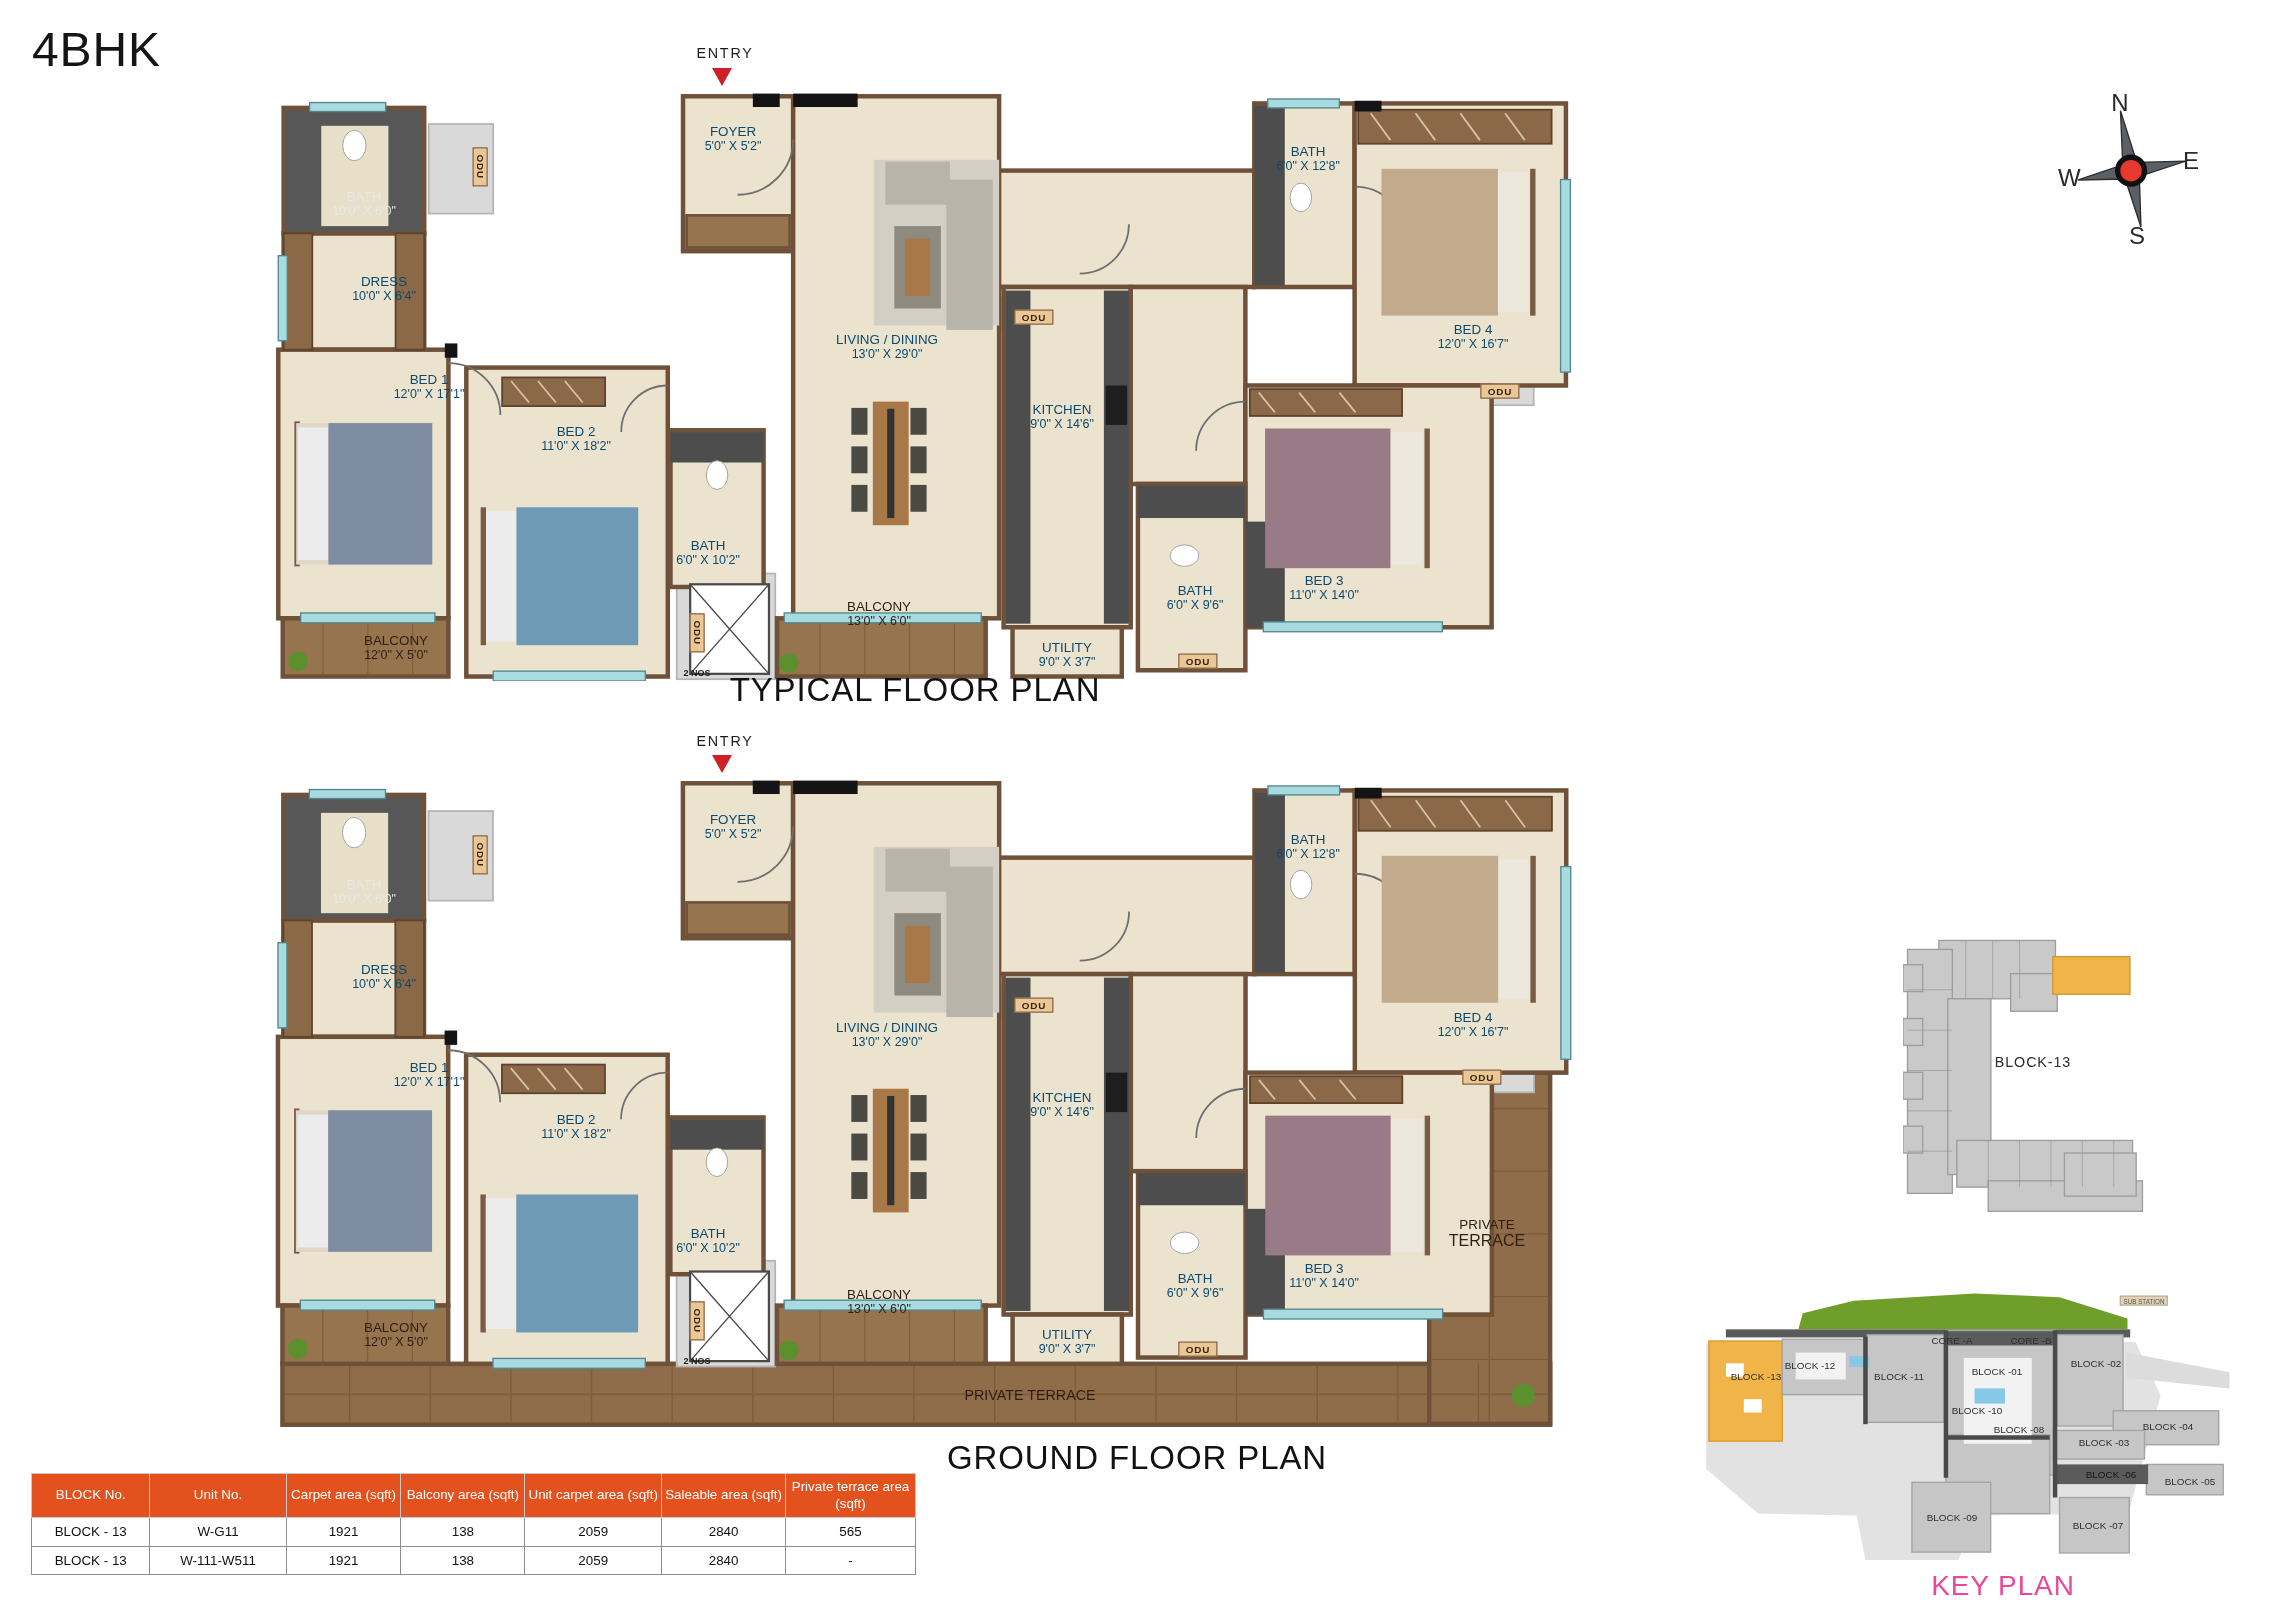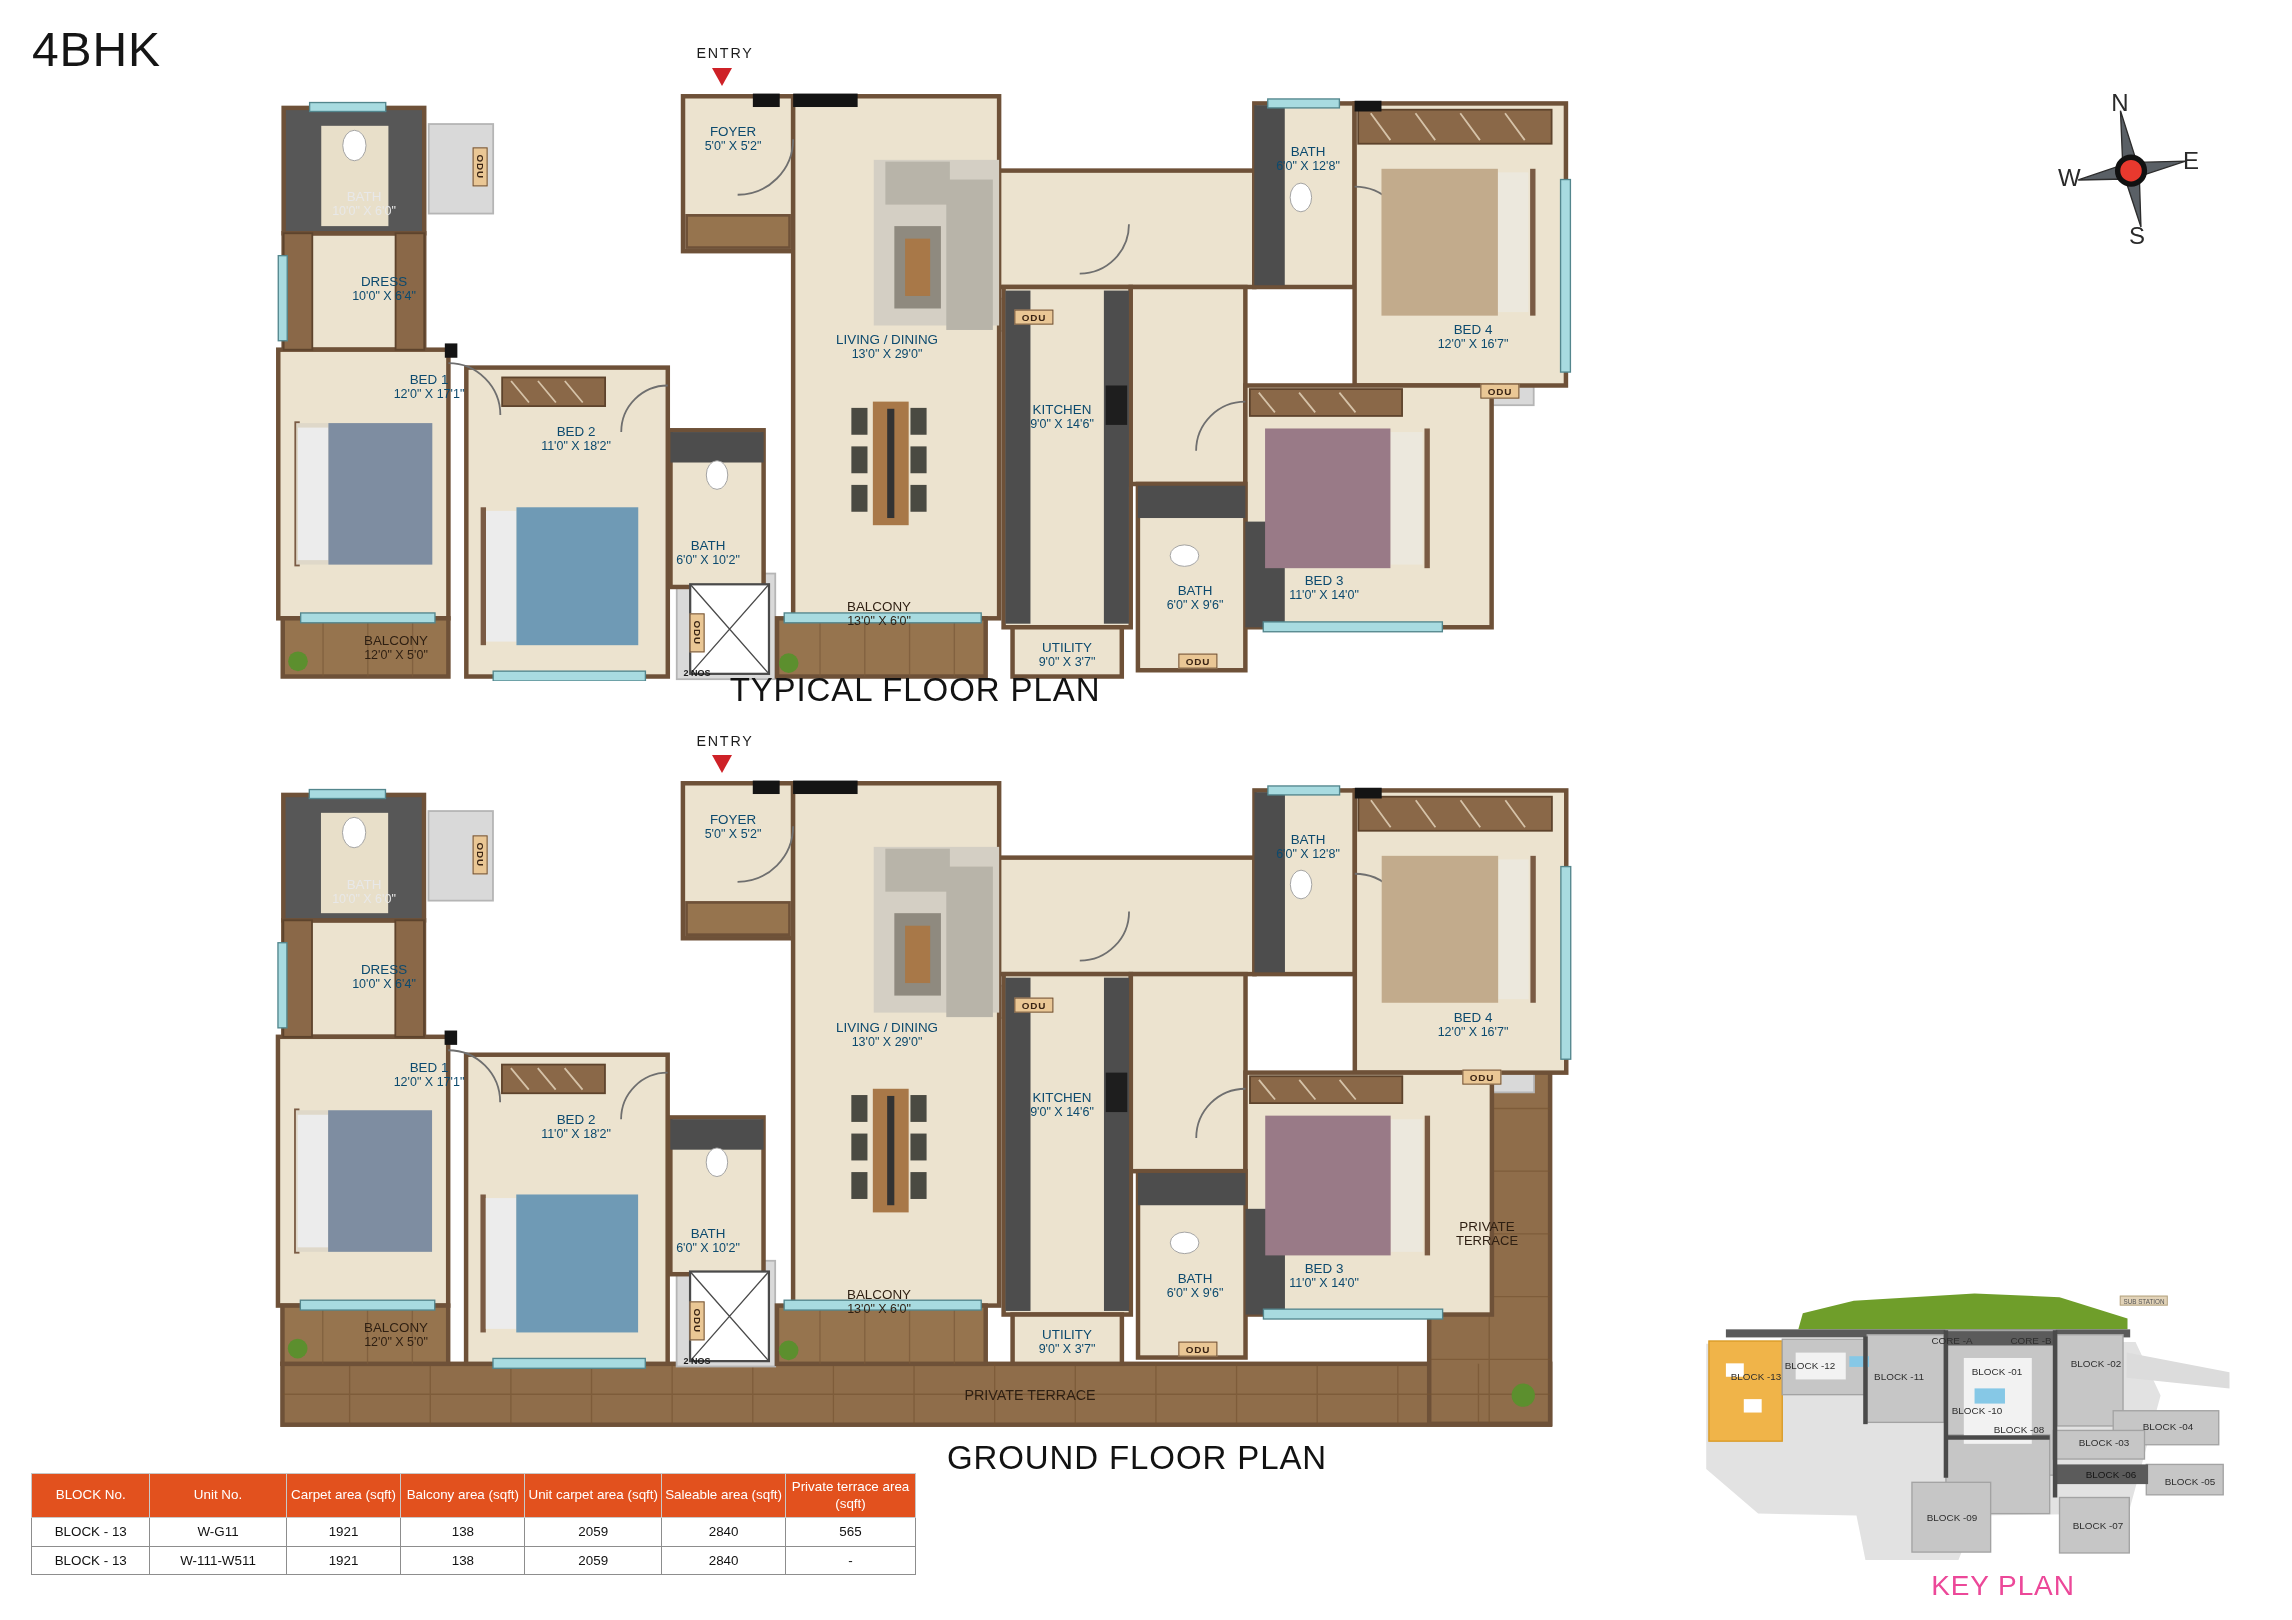--- a/index.html
+++ b/index.html
@@ -311,21 +311,21 @@
     <span class="dim">12'0" X 16'7"</span></div>
   <div class="rlabel" style="left:1195px;top:1286px">
     <span>BATH</span>
     <span class="dim">6'0" X 9'6"</span></div>
   <div class="rlabel" style="left:1324px;top:1276px">
     <span>BED 3</span>
     <span class="dim">11'0" X 14'0"</span></div>
 
   <div class="rlabel" style="left:1487px;top:1234px;color:#2e1f12">
     <span>PRIVATE</span>
-    <span class="dim" style="font-size:13px">TERRACE</span></div>
+    <span class="dim" style="font-size:16px">TERRACE</span></div>
   <div class="rlabel" style="left:1030px;top:1395px;color:#2e1f12;font-size:14.3px">PRIVATE TERRACE</div>
 
   <div class="odu-chip vert" style="left:480px;top:855px">ODU</div>
   <div class="odu-chip" style="left:1034px;top:1005px">ODU</div>
   <div class="odu-chip" style="left:1482px;top:1077px">ODU</div>
   <div class="odu-chip" style="left:1198px;top:1349px">ODU</div>
   <div class="odu-chip vert" style="left:697px;top:1321px">ODU</div>
   <div class="nos" style="left:697px;top:1361px">2 NOS</div>
 
   <div class="caption" style="left:1137px;top:1458px">GROUND FLOOR PLAN</div>
@@ -336,20 +336,43 @@
         <path d="M75,52 L83,112 L137,120 L83,128 L75,184 L67,128 L15,120 L67,112 Z" fill="#5a6066" stroke="#2d2d2d" stroke-width="1.5"></path>
       </g>
       <circle cx="75" cy="120" r="15" fill="#e8392e" stroke="#111111" stroke-width="6"></circle>
     </svg>
     <div class="compass-letter" style="left:56px;top:40px">N</div>
     <div class="compass-letter" style="left:127px;top:98px">E</div>
     <div class="compass-letter" style="left:73px;top:173px">S</div>
     <div class="compass-letter" style="left:5.4px;top:115px">W</div>
   </div>
 
+  <div class="abs" style="left:1903px;top:927px;width:287px;height:287px">
+    <svg width="287" height="287" viewBox="0 0 320 320">
+      <g fill="#c9c9c9" stroke="#9d9d9d" stroke-width="1.5">
+        <rect x="40" y="15" width="130" height="65"></rect>
+        <rect x="120" y="52" width="52" height="42"></rect>
+        <rect x="5" y="25" width="50" height="272"></rect>
+        <rect x="0" y="42" width="22" height="30"></rect>
+        <rect x="0" y="102" width="22" height="30"></rect>
+        <rect x="0" y="162" width="22" height="30"></rect>
+        <rect x="0" y="222" width="22" height="30"></rect>
+        <rect x="50" y="80" width="48" height="196"></rect>
+        <rect x="60" y="238" width="196" height="52"></rect>
+        <rect x="95" y="283" width="172" height="34"></rect>
+        <rect x="180" y="252" width="80" height="48"></rect>
+      </g>
+      <rect x="167" y="33" width="86" height="42" fill="#f0b449" stroke="#cf9a2e" stroke-width="1.5"></rect>
+      <g stroke="#8a8a8a" stroke-width="1" opacity="0.6">
+        <path d="M70,15 V80 M100,15 V80 M130,15 V80 M5,70 H55 M5,115 H55 M5,160 H55 M5,205 H55 M5,250 H55"></path>
+        <path d="M95,238 V290 M130,238 V290 M165,238 V290 M200,238 V290 M235,238 V290"></path>
+      </g>
+    </svg>
+    <div class="mini-label" style="left:130px;top:135px">BLOCK-13</div>
+  </div>
 
   <div class="abs" style="left:1706px;top:1290px;width:555px;height:322px">
     <svg width="555" height="322" viewBox="0 0 620 360">
 
       <polygon points="0,60 480,58 508,118 472,250 302,252 282,302 178,302 168,252 58,250 0,200" fill="#e2e2e2" stroke="none"></polygon>
       <polygon points="470,70 585,92 585,110 470,98" fill="#dcdcdc"></polygon>
 
       <polygon points="103,44 108,26 165,12 300,4 395,8 471,32 471,44" fill="#6f9e2a"></polygon>
       <rect x="22" y="44" width="452" height="9" fill="#5a5a5a"></rect>
 

